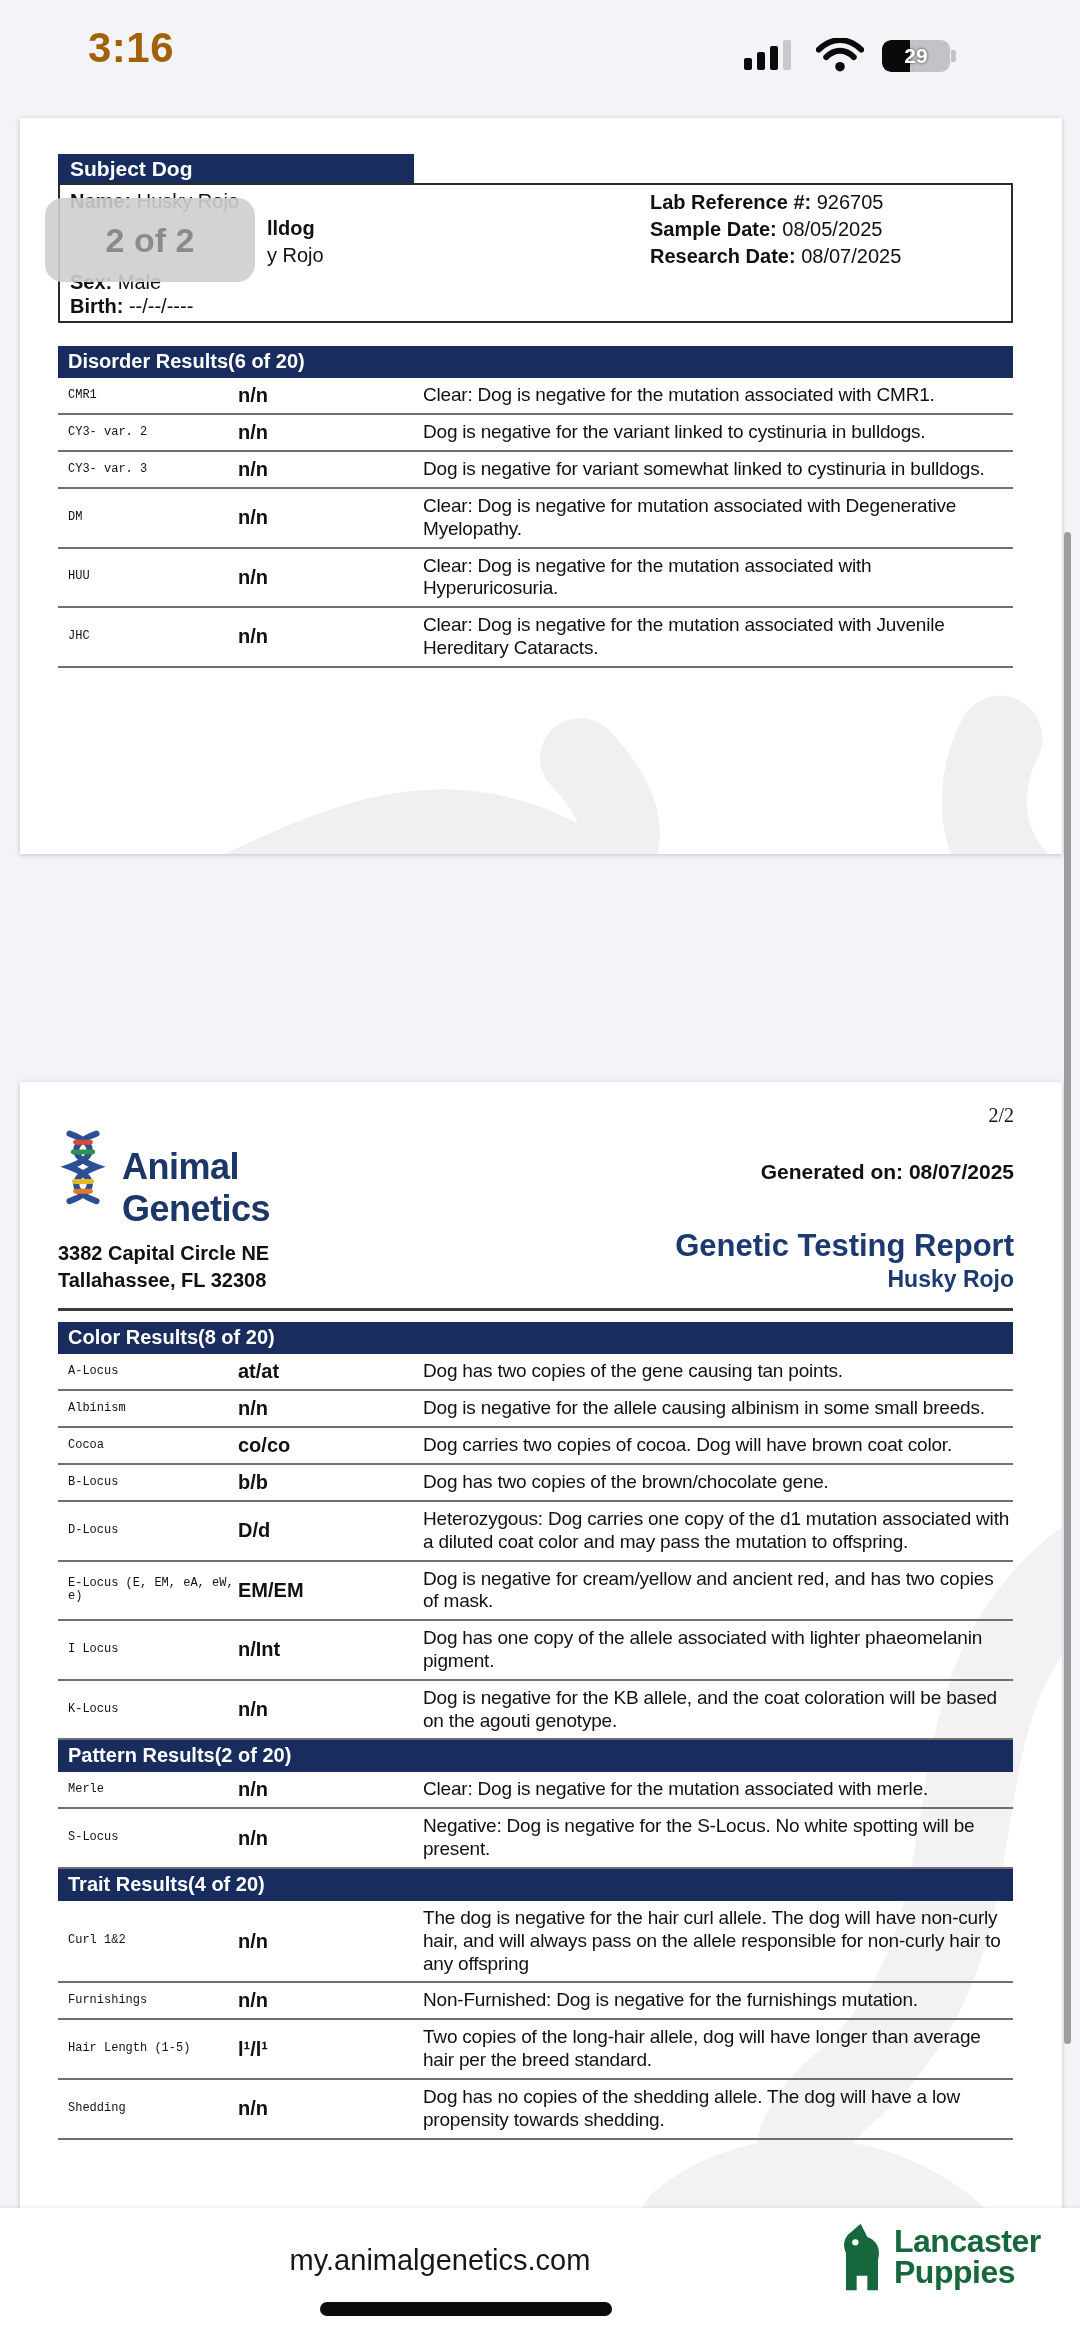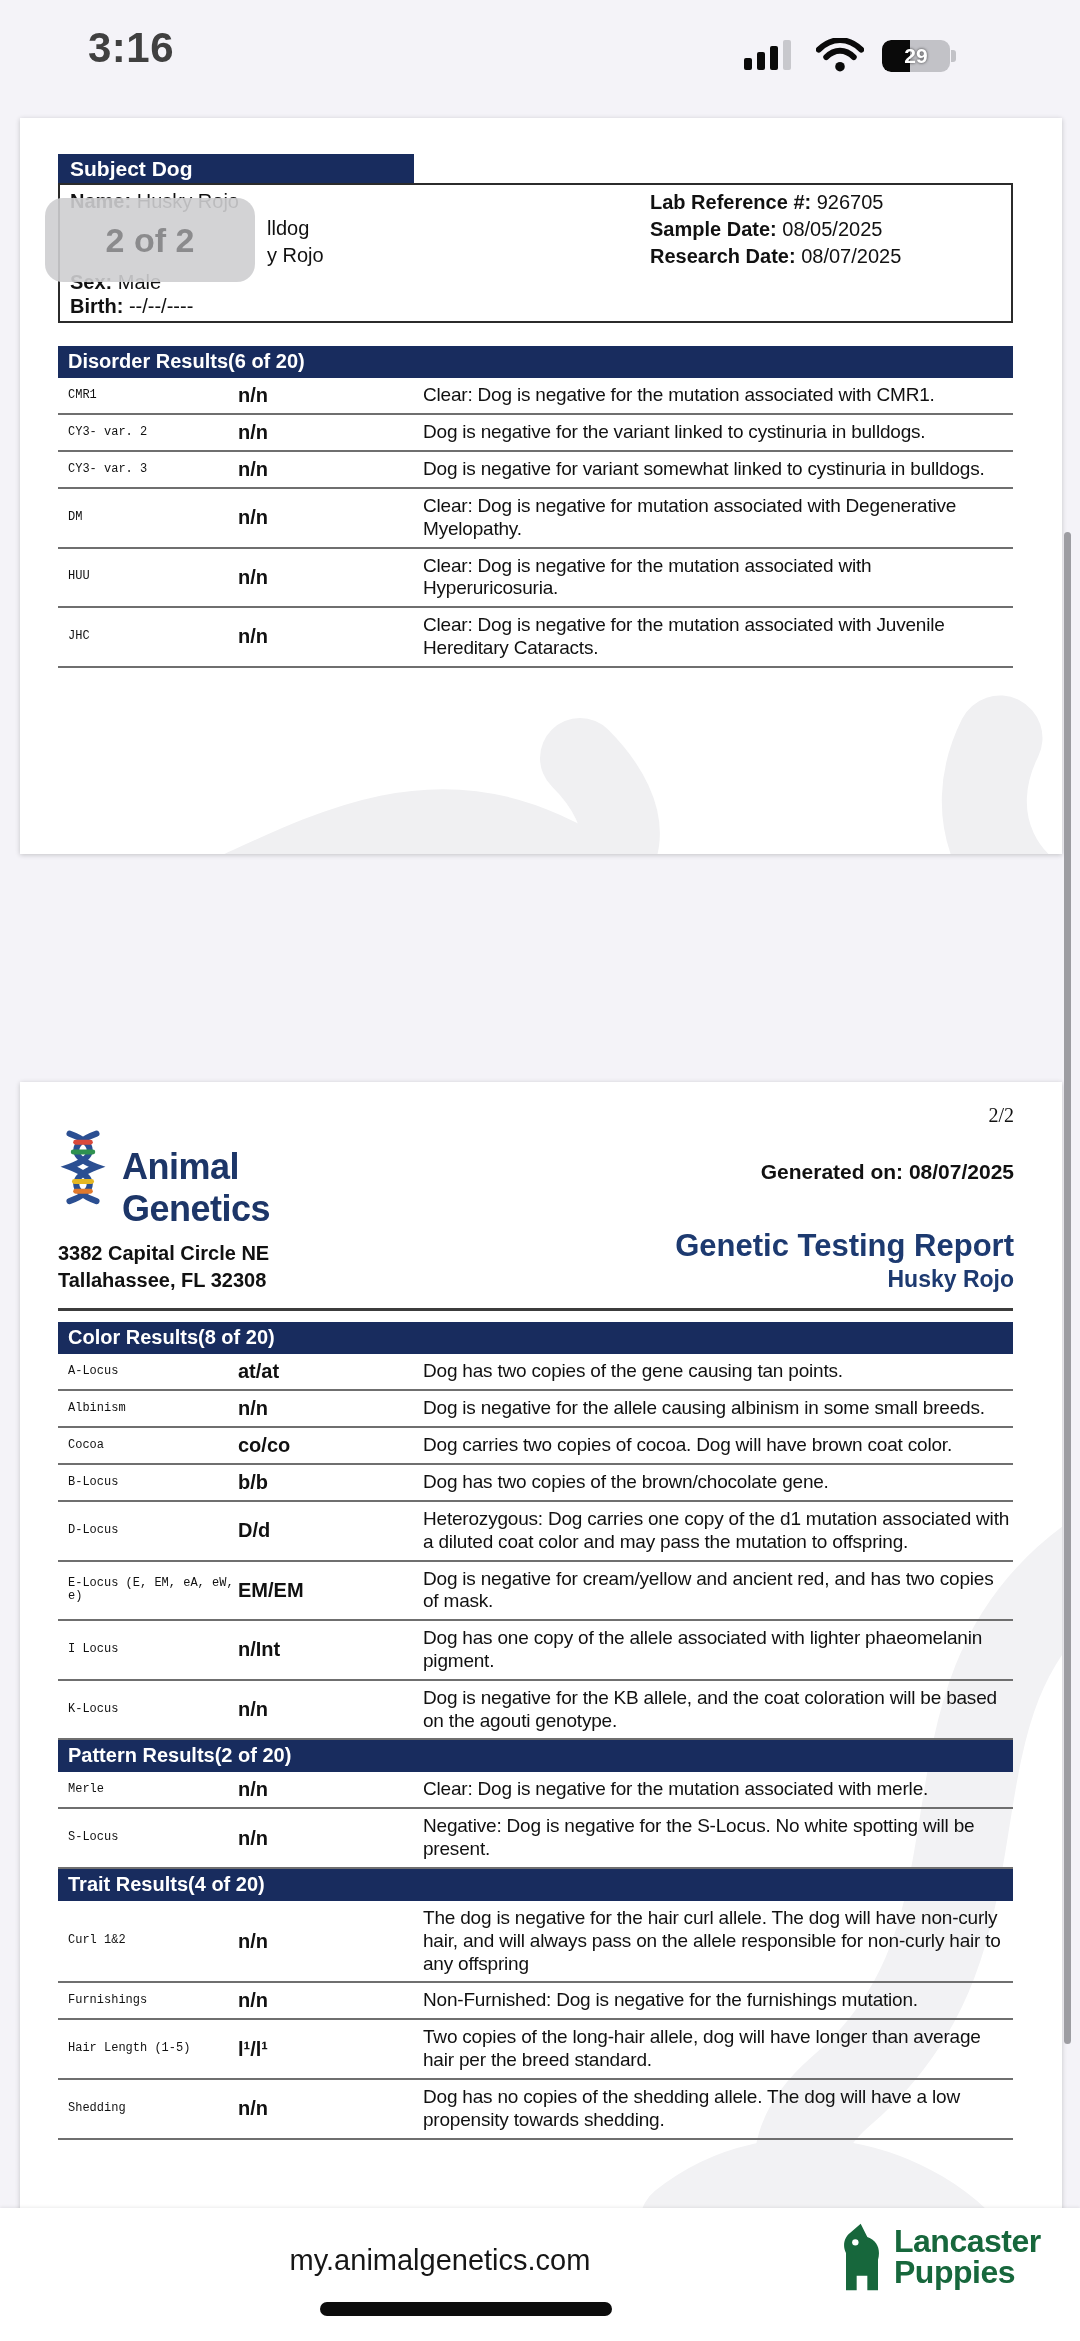--- a/index.html
+++ b/index.html
@@ -1,20 +1,20 @@
 <!DOCTYPE html>
 <html><head>
 <meta charset="utf-8">
 <style>
   html,body{margin:0;padding:0;background:#e9e8ee;}
   #screen{position:relative;width:1080px;height:2341px;background:#f4f3f8;overflow:hidden;
           font-family:"Liberation Sans",sans-serif;color:#111;}
   
   .statusbar{position:absolute;top:0;left:0;width:1080px;height:100px;}
-  .time{position:absolute;left:88px;top:24px;font-size:42px;font-weight:700;color:#404040;letter-spacing:.5px;}
+  .time{position:absolute;left:88px;top:24px;font-size:42px;font-weight:700;color:#a16207;letter-spacing:.5px;}
   .sig{position:absolute;left:744px;top:38px;width:58px;height:32px;}
   .sig i{position:absolute;bottom:0;width:8px;border-radius:2px;background:#0a0a0a;display:block;}
   .sig i:nth-child(1){left:0;height:12px}
   .sig i:nth-child(2){left:13px;height:18px}
   .sig i:nth-child(3){left:26px;height:24px}
   .sig i:nth-child(4){left:39px;height:30px;background:#c8c8cd}
   .wifi{position:absolute;left:816px;top:38px;}
   .batt{position:absolute;left:882px;top:40px;width:76px;height:32px;}
   .batt .body{position:absolute;left:0;top:0;width:68px;height:32px;border-radius:9px;background:#c2c2c7;overflow:hidden;}
   .batt .fill{position:absolute;left:0;top:0;width:28px;height:32px;background:#0a0a0a;border-radius:9px 0 0 9px;}
@@ -104,21 +104,21 @@
       <path d="M-60 790 C140 930 300 640 520 740 C660 800 640 960 960 900" stroke="#f0f0f2" stroke-width="95" fill="none" stroke-linecap="round"></path>
       <path d="M560 640 C620 700 610 760 545 760" stroke="#f0f0f2" stroke-width="80" fill="none" stroke-linecap="round"></path>
       <path d="M980 620 C940 700 980 780 1060 800" stroke="#f0f0f2" stroke-width="85" fill="none" stroke-linecap="round"></path>
     </svg>
     <div class="pgc">
       <div class="subj-tab">Subject Dog</div>
       <div class="subj-box">
         <div class="s-line" style="top:5px;">
           <b>Name:</b> <span>Husky Rojo</span>
         </div>
-        <div class="s-line" style="top:32px;left:207px;">lldog</div>
+        <div class="s-line" style="top:32px;left:207px;font-weight:bold;">lldog</div>
         <div class="s-line" style="top:59px;left:207px;">y Rojo</div>
         <div class="s-line" style="top:86px;">
           <b>Sex:</b> <span>Male</span>
         </div>
         <div class="s-line" style="top:110px;">
           <b>Birth:</b> <span>--/--/----</span>
         </div>
         <div class="meta-line" style="top:6px;">
           <b>Lab Reference #:</b> <span>926705</span>
         </div>

